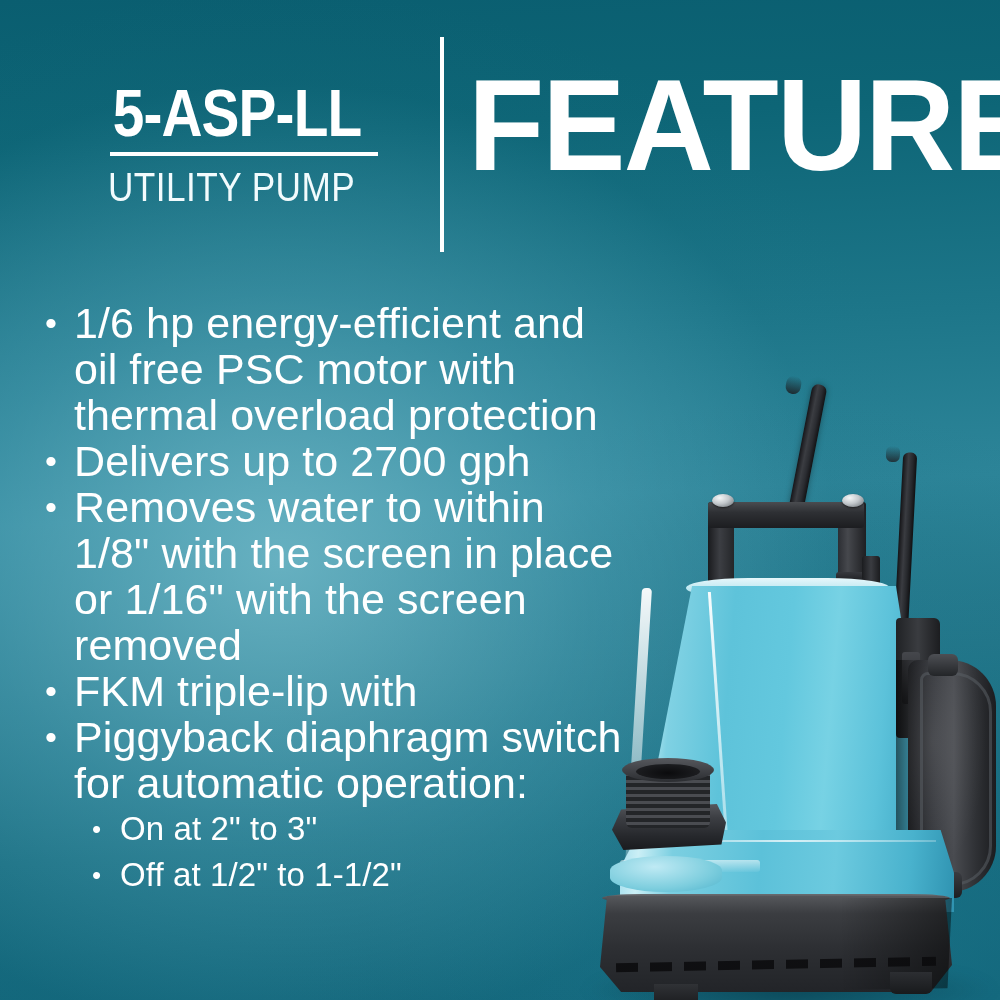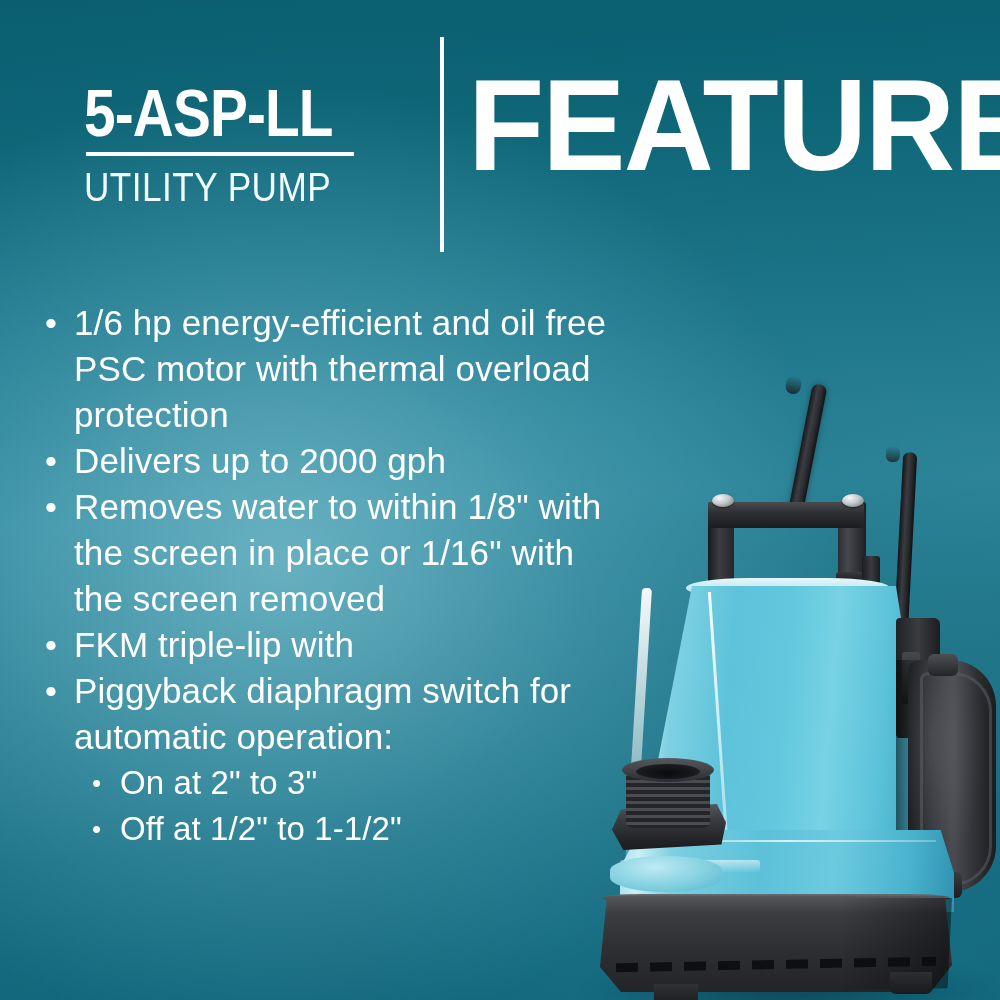--- a/index.html
+++ b/index.html
@@ -10,21 +10,21 @@
   }
   .stage{
     position:relative;width:1000px;height:1000px;overflow:hidden;
     background:
       radial-gradient(ellipse 820px 700px at 28% 56%, rgba(120,190,205,0.78) 0%, rgba(90,170,190,0.42) 38%, rgba(40,120,140,0.06) 68%, rgba(0,0,0,0) 82%),
       radial-gradient(ellipse 700px 600px at 78% 88%, rgba(30,120,142,0.55) 0%, rgba(20,100,120,0.12) 60%, rgba(0,0,0,0) 80%),
       linear-gradient(177deg, #0a5e70 0%, #0d6576 14%, #1d7689 34%, #2d8599 50%, #24788b 66%, #166b7e 82%, #11657a 100%);
   }
   
   .header{position:absolute;left:0;top:0;width:1000px;height:270px;}
-  .model-block{position:absolute;left:84px;top:78px;width:300px;}
+  .model-block{position:absolute;left:108px;top:78px;width:300px;text-align:center;}
   .model-name{
     font-family:"Liberation Sans Narrow","Liberation Sans",sans-serif;
     font-weight:700;font-size:66px;line-height:70px;color:#ffffff;
     letter-spacing:-1px;transform:scaleX(0.86);transform-origin:left center;
     white-space:nowrap;
   }
   .model-rule{
     position:absolute;left:2px;top:74px;width:268px;height:4px;background:#ffffff;
   }
   .model-sub{
@@ -46,21 +46,21 @@
   .features-list{position:absolute;left:34px;top:300px;width:590px;}
   .feat-row{position:relative;display:flex;align-items:flex-start;}
   .bullet{
     flex:0 0 auto;width:40px;
     font-size:34px;line-height:46px;color:#ffffff;text-align:left;
     padding-left:11px;box-sizing:border-box;
   }
   .feat-text{
     flex:1 1 auto;
     font-family:"Liberation Sans Narrow","Liberation Sans",sans-serif;
-    font-weight:300;font-size:35px;line-height:46px;color:#ffffff;
+    font-weight:300;font-size:43px;line-height:46px;color:#ffffff;
     letter-spacing:0.1px;
   }
   .sub-row{padding-left:48px;}
   .sub-row .bullet{width:38px;font-size:26px;padding-left:10px;}
   .sub-row .feat-text{font-size:33px;}
   
   .pump{position:absolute;left:590px;top:360px;width:410px;height:645px;}
   .cord-a{
     position:absolute;left:196px;top:22px;width:15px;height:140px;
     background:linear-gradient(90deg,#16161a 0%,#3b3d42 38%,#2a2c31 70%,#121214 100%);
@@ -273,21 +273,21 @@
 
   <div class="features-list">
 
     <div class="feat-row">
       <span class="bullet">•</span>
       <span class="feat-text">1/6 hp energy-efficient and oil free PSC motor with thermal overload protection</span>
     </div>
 
     <div class="feat-row">
       <span class="bullet">•</span>
-      <span class="feat-text">Delivers up to 2000 gph</span>
+      <span class="feat-text">Delivers up to 2700 gph</span>
     </div>
 
     <div class="feat-row">
       <span class="bullet">•</span>
       <span class="feat-text">Removes water to within 1/8" with the screen in place or 1/16" with the screen removed</span>
     </div>
 
     <div class="feat-row">
       <span class="bullet">•</span>
       <span class="feat-text">FKM triple-lip with</span>

